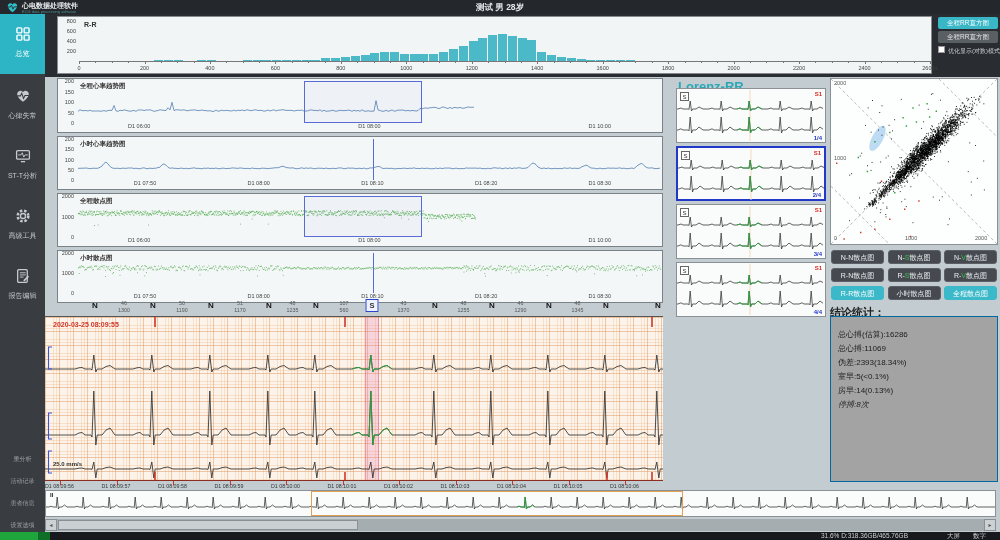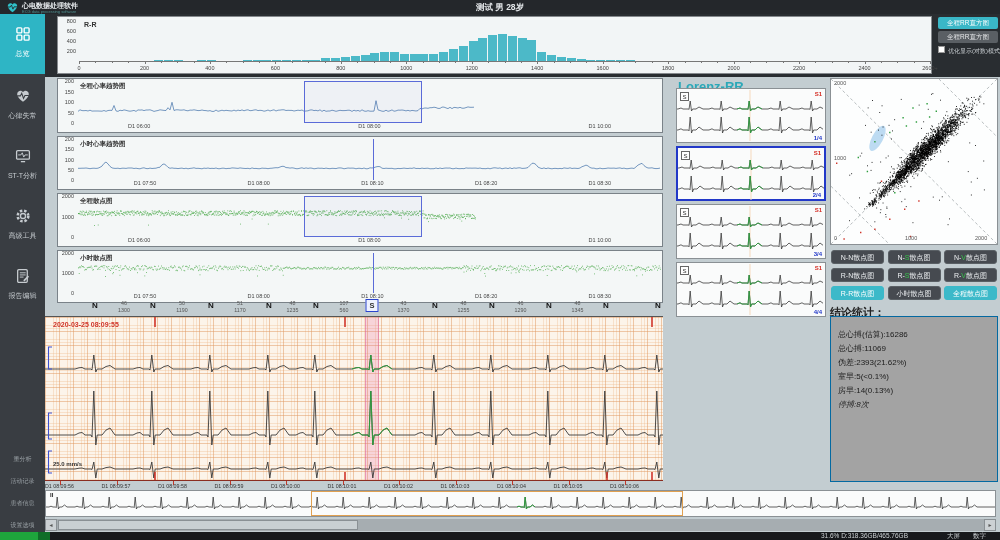--- a/index.html
+++ b/index.html
@@ -558,21 +558,21 @@
       <div class="sbtn sbtn-dark" style="left: 944px; top: 268px; position: absolute;"><span style="display: inline;">R-</span><span class="accent" style="display: inline;">V</span><span style="display: inline;">散点图</span></div>
       <div class="sbtn sbtn-teal" style="left: 831px; top: 286px; position: absolute;"><span style="display: inline;">R-</span><span style="display: inline;">R</span><span style="display: inline;">散点图</span></div>
       <div class="sbtn sbtn-dark" style="left: 887.5px; top: 286px; position: absolute;"><span style="display: inline;">小时散点图</span></div>
       <div class="sbtn sbtn-teal" style="left: 944px; top: 286px; position: absolute;"><span style="display: inline;">全程散点图</span></div>
     </div>
 
   <span class="abs stats-title">结论统计：</span>
   <div class="abs statsbox" id="statsBox">
       <div class="stat-line" style="top: 12px;">总心搏(估算):16286</div>
       <div class="stat-line" style="top: 26px;">总心搏:11069</div>
-      <div class="stat-line" style="top: 40px;">伪差:2393(21.62%)</div>
+      <div class="stat-line" style="top: 40px;">伪差:2393(18.34%)</div>
       <div class="stat-line" style="top: 54px;">室早:5(&lt;0.1%)</div>
       <div class="stat-line" style="top: 68px;">房早:14(0.13%)</div>
       <div class="stat-line" style="top: 82px; font-style: italic;">停搏:8次</div>
     </div>
 
   <div class="abs statusbar">
     <div class="abs sb-green"></div>
     <div class="abs sb-green2"></div>
     <span class="sb-text" style="right:92px">31.6% D:318.36GB/465.76GB</span>
     <span class="sb-text" style="right:40px">大屏</span>

